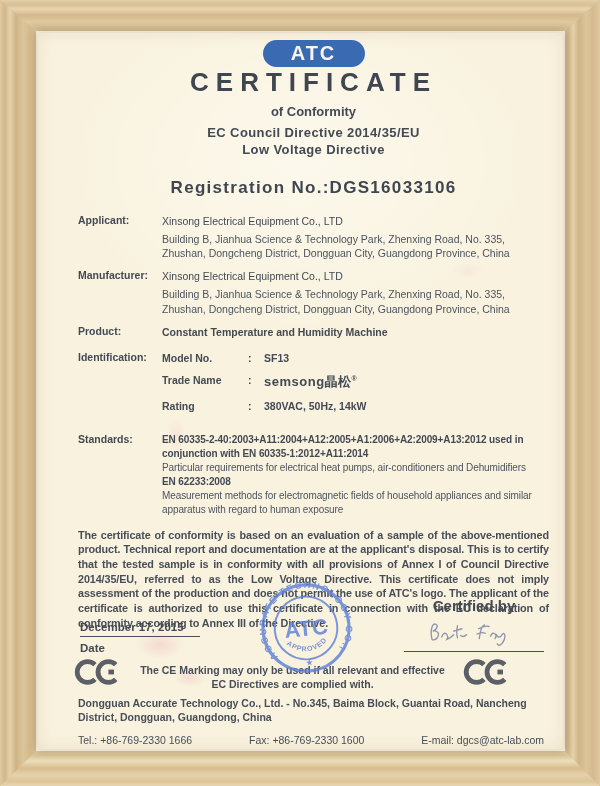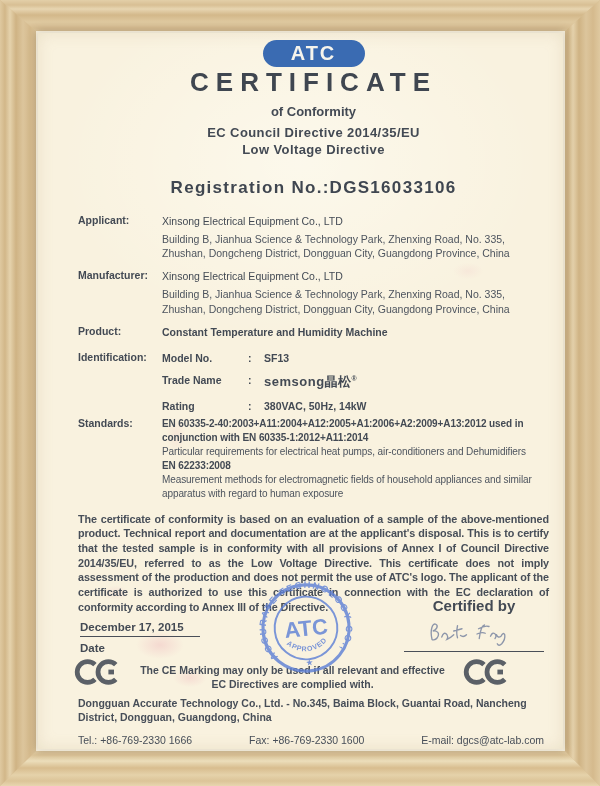--- a/index.html
+++ b/index.html
@@ -147,21 +147,21 @@
           <span class="sub-row">
             <span class="sub-lbl">Model No.</span>
             <span class="sub-colon">:</span>
             <span class="sub-val">SF13</span>
           </span>
           <span class="sub-row">
             <span class="sub-lbl">Trade Name</span>
             <span class="sub-colon">:</span>
             <span class="brand"><span>semsong晶松</span><sup>®</sup></span>
           </span>
-          <span class="sub-row" style="margin-bottom:0">
+          <span class="sub-row" style="margin-bottom:16px">
             <span class="sub-lbl">Rating</span>
             <span class="sub-colon">:</span>
             <span class="sub-val">380VAC, 50Hz, 14kW</span>
           </span>
         </span>
       </div>
       <div class="row" style="margin-bottom:0">
         <span class="lbl">Standards:</span>
         <span class="val">
           <div class="std-line std-bold">EN 60335-2-40:2003+A11:2004+A12:2005+A1:2006+A2:2009+A13:2012 used in conjunction with EN 60335-1:2012+A11:2014</div>

